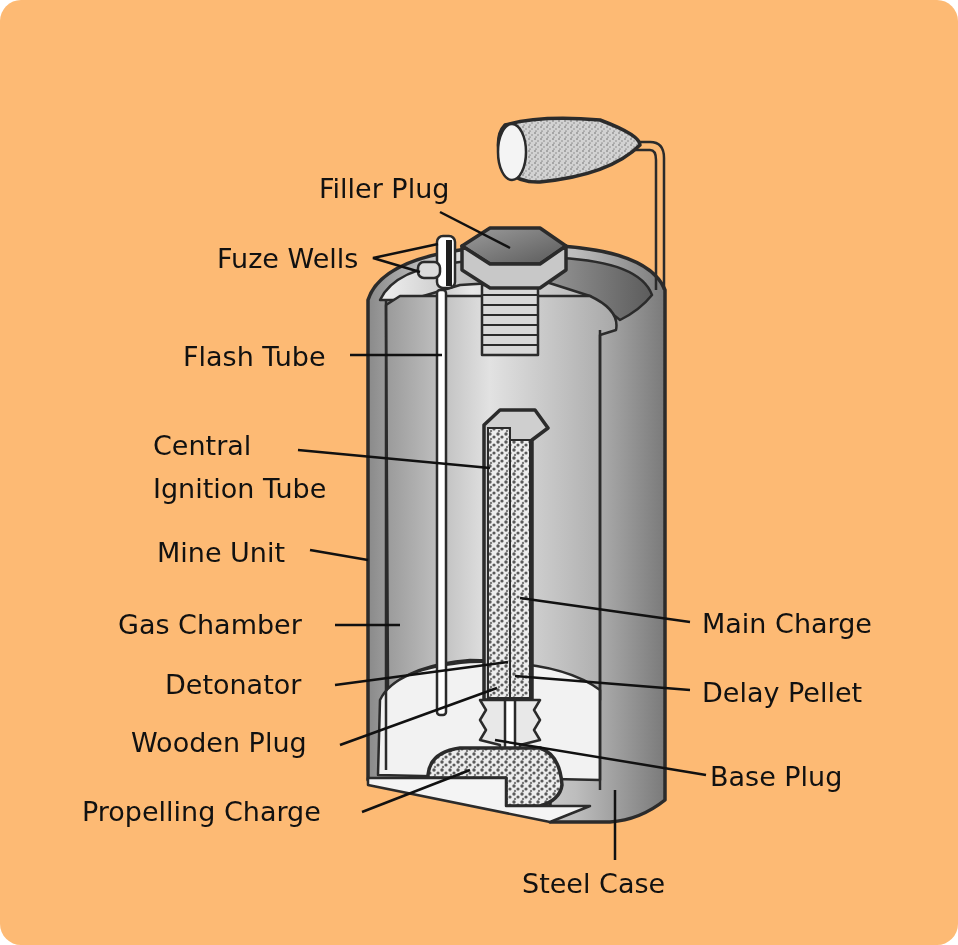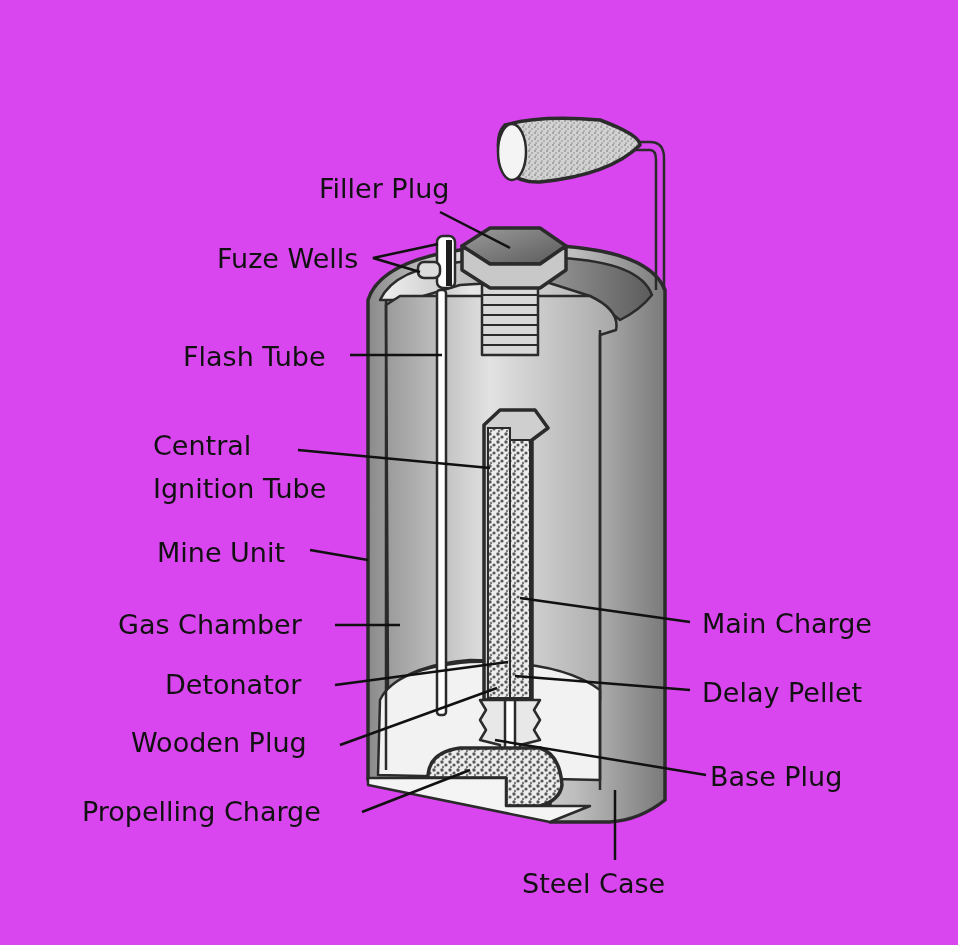--- a/index.html
+++ b/index.html
@@ -1,16 +1,16 @@
 <!DOCTYPE html>
 <html><head>
 <meta charset="utf-8">
 <style>
   html, body { margin: 0; padding: 0; background: #ffffff; }
-  #stage { position: relative; width: 958px; height: 945px; overflow: hidden; background: #d946ef; }
+  #stage { position: relative; width: 958px; height: 945px; overflow: hidden; background: #fdba74; border-radius: 21px; }
   #stage svg { position: absolute; left: 0; top: 0; }
   .lbl { font-family: "DejaVu Sans", sans-serif; font-size: 27px; fill: #111111; }
   .leader { stroke: #111111; stroke-width: 2.5; fill: none; }
   .outline { stroke: #2b2b2b; stroke-width: 3.5; stroke-linejoin: round; }
   .thin { stroke: #2b2b2b; stroke-width: 2.5; stroke-linejoin: round; }
 </style>
 </head>
 <body>
 
 <div id="stage">

